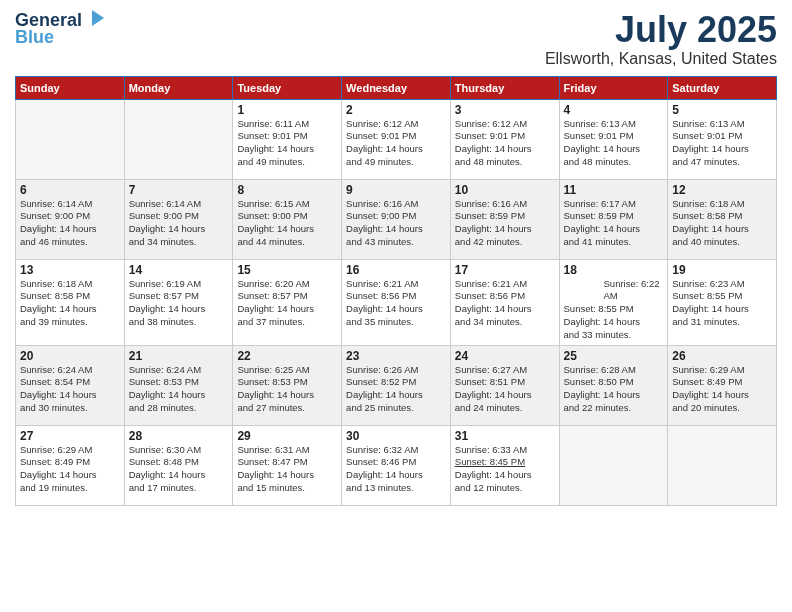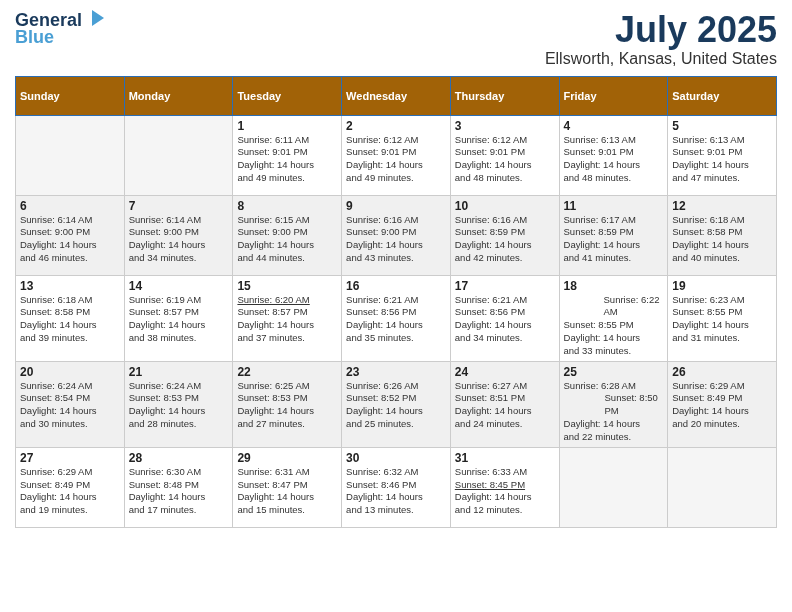--- a/index.html
+++ b/index.html
@@ -40,23 +40,23 @@
       color: #333;
       font-weight: normal;
     }
     .calendar {
       width: 100%;
       border-collapse: collapse;
       border: 1px solid #ccc;
       font-size: 10px;
     }
     .calendar th {
-      background: #a16207;
+      background: #b91c1c;
       color: #fff;
-      padding: 13px 4px;
+      padding: 5px 4px;
       text-align: left;
       font-size: 11px;
       font-weight: bold;
       border: 1px solid #2a6db5;
     }
     .calendar td {
       border: 1px solid #ccc;
       vertical-align: top;
       padding: 3px 4px;
       width: 107px;
@@ -247,21 +247,21 @@
             <div class="day-info">
               <span style="display: block;">Sunrise: 6:19 AM</span>
               <span style="display: block;">Sunset: 8:57 PM</span>
               <span style="display: block;">Daylight: 14 hours</span>
               <span style="display: block;">and 38 minutes.</span>
             </div>
           </td>
           <td>
             <span class="day-number">15</span>
             <div class="day-info">
-              <span style="display: block; text-decoration: underline;">Sunrise: 6:20 AM</span>
+              <span style="display: block;">Sunrise: 6:20 AM</span>
               <span style="display: block;">Sunset: 8:57 PM</span>
               <span style="display: block;">Daylight: 14 hours</span>
               <span style="display: block;">and 37 minutes.</span>
             </div>
           </td>
           <td>
             <span class="day-number">16</span>
             <div class="day-info">
               <span style="display: block;">Sunrise: 6:21 AM</span>
               <span style="display: block;">Sunset: 8:56 PM</span>
@@ -340,21 +340,21 @@
               <span style="display: block;">Sunrise: 6:27 AM</span>
               <span style="display: block;">Sunset: 8:51 PM</span>
               <span style="display: block;">Daylight: 14 hours</span>
               <span style="display: block;">and 24 minutes.</span>
             </div>
           </td>
           <td>
             <span class="day-number">25</span>
             <div class="day-info">
               <span style="display: block;">Sunrise: 6:28 AM</span>
-              <span style="display: block; margin-left: 41px;">Sunset: 8:50 PM</span>
+              <span style="display: block;">Sunset: 8:50 PM</span>
               <span style="display: block;">Daylight: 14 hours</span>
               <span style="display: block;">and 22 minutes.</span>
             </div>
           </td>
           <td>
             <span class="day-number">26</span>
             <div class="day-info">
               <span style="display: block;">Sunrise: 6:29 AM</span>
               <span style="display: block;">Sunset: 8:49 PM</span>
               <span style="display: block;">Daylight: 14 hours</span>

